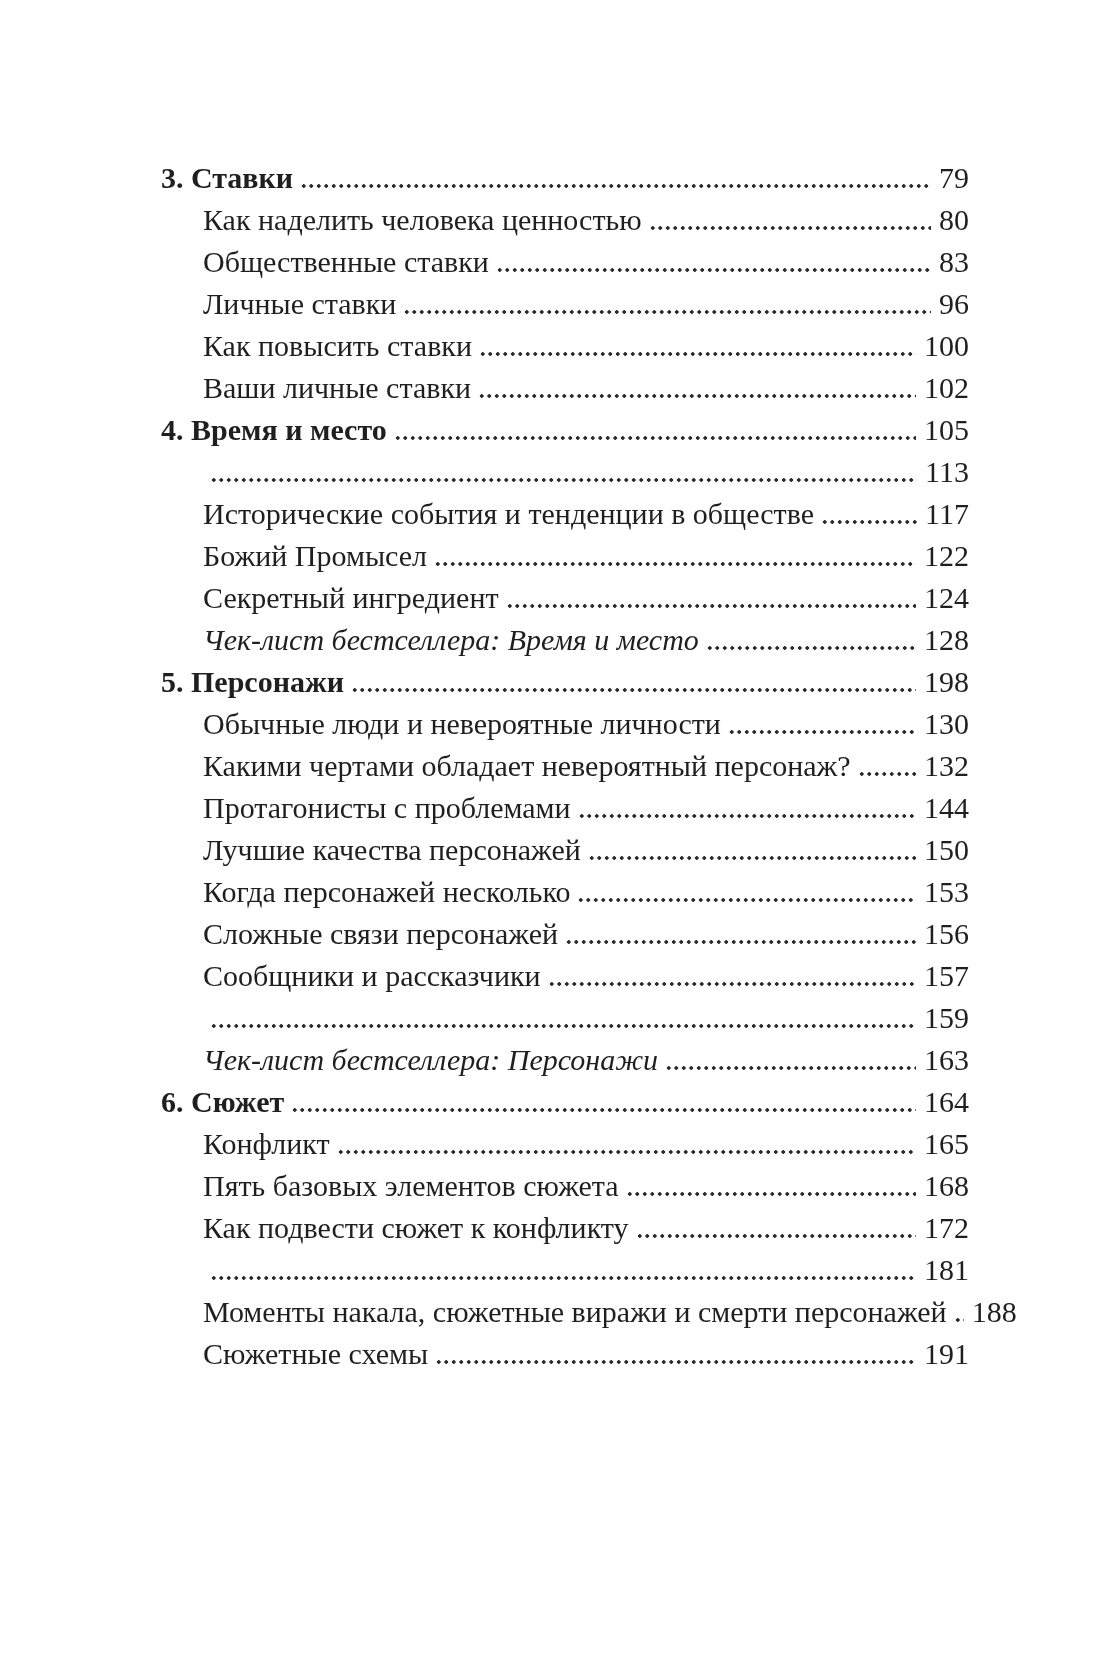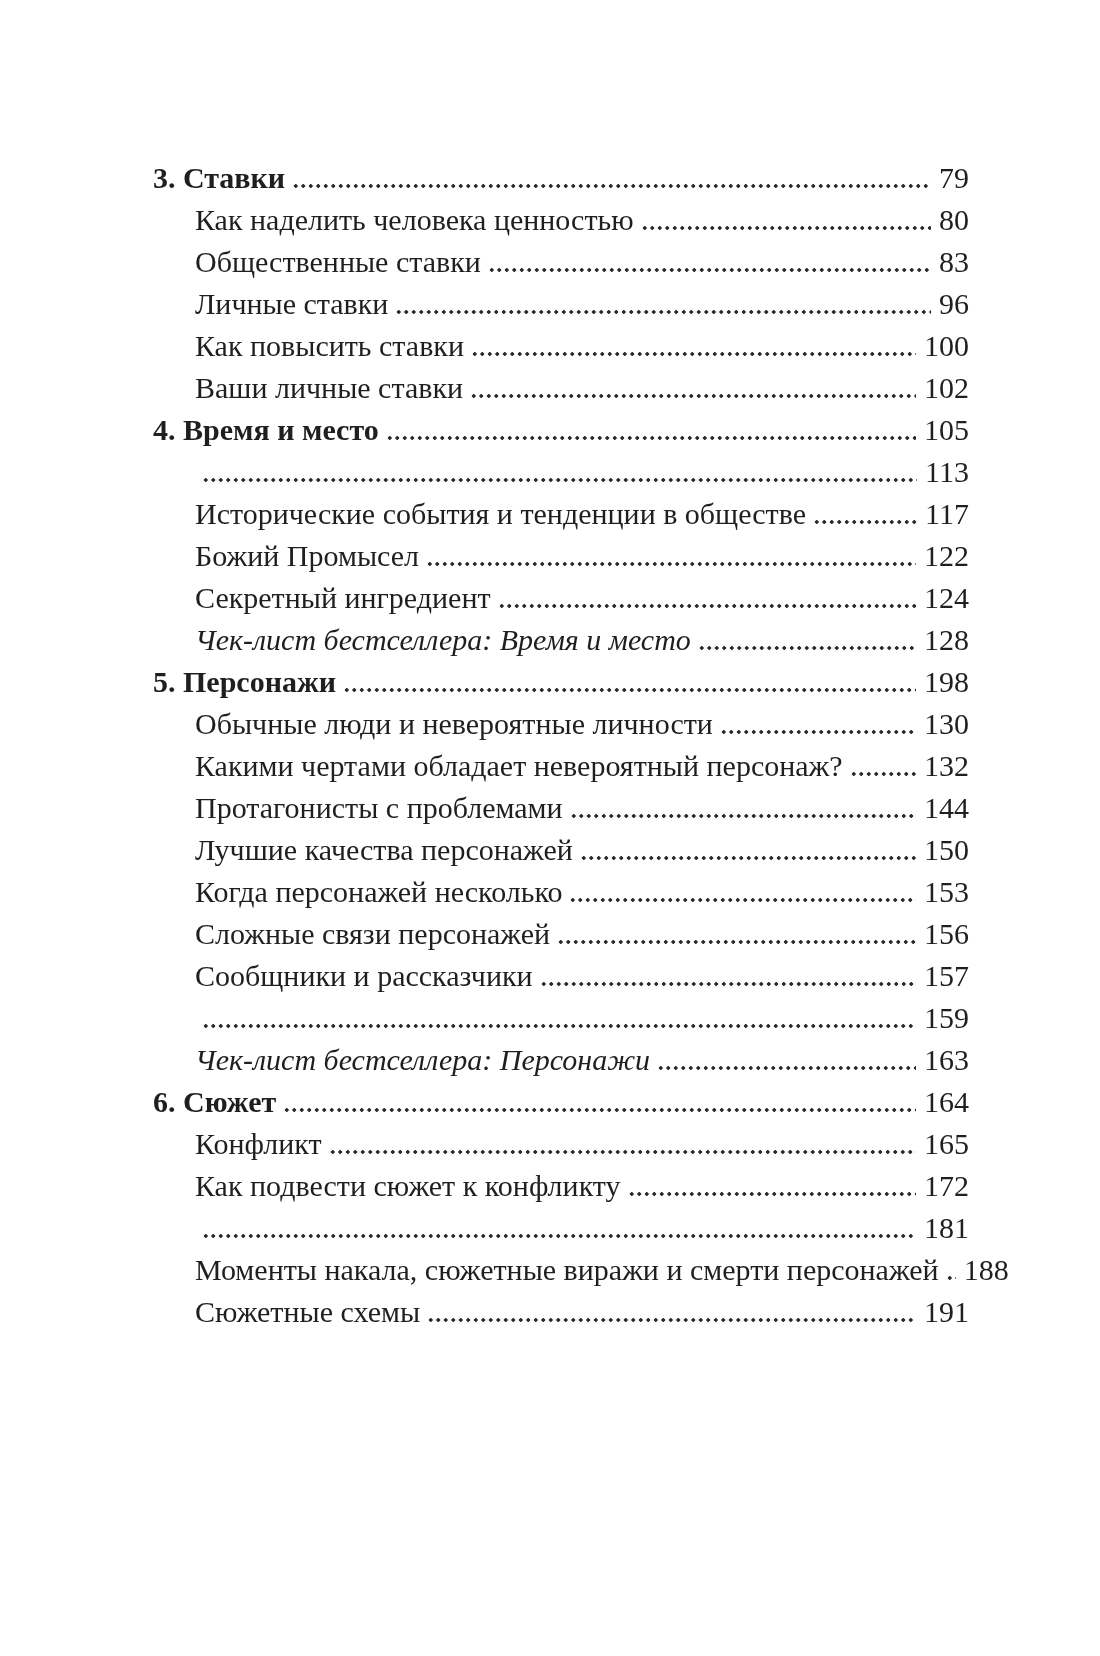--- a/index.html
+++ b/index.html
@@ -11,21 +11,21 @@
     position: relative;
     width: 1100px;
     height: 1656px;
     background: #ffffff;
     overflow: hidden;
     font-family: "Liberation Serif", "DejaVu Serif", serif;
     color: #1f1f1f;
   }
   .toc {
     position: absolute;
-    left: 153px;
+    left: 161px;
     right: 131px;
     top: 157px;
     font-size: 30px;
     line-height: 42px;
   }
   .toc-section + .toc-section {
   }
   .toc-row {
     display: flex;
     align-items: baseline;
@@ -180,20 +180,25 @@
           <span class="row-title">6. Сюжет</span>
           <span class="dot-leader"></span>
           <span class="page-num">164</span>
         </div>
         <div class="toc-row item">
           <span class="row-title">Конфликт</span>
           <span class="dot-leader"></span>
           <span class="page-num">165</span>
         </div>
         <div class="toc-row item">
+          <span class="row-title">Пять базовых элементов сюжета</span>
+          <span class="dot-leader"></span>
+          <span class="page-num">168</span>
+        </div>
+        <div class="toc-row item">
           <span class="row-title">Как подвести сюжет к конфликту</span>
           <span class="dot-leader"></span>
           <span class="page-num">172</span>
         </div>
         <div class="toc-row item">
           <span class="dot-leader"></span>
           <span class="page-num">181</span>
         </div>
         <div class="toc-row item">
           <span class="row-title">Моменты накала, сюжетные виражи и смерти персонажей</span>

